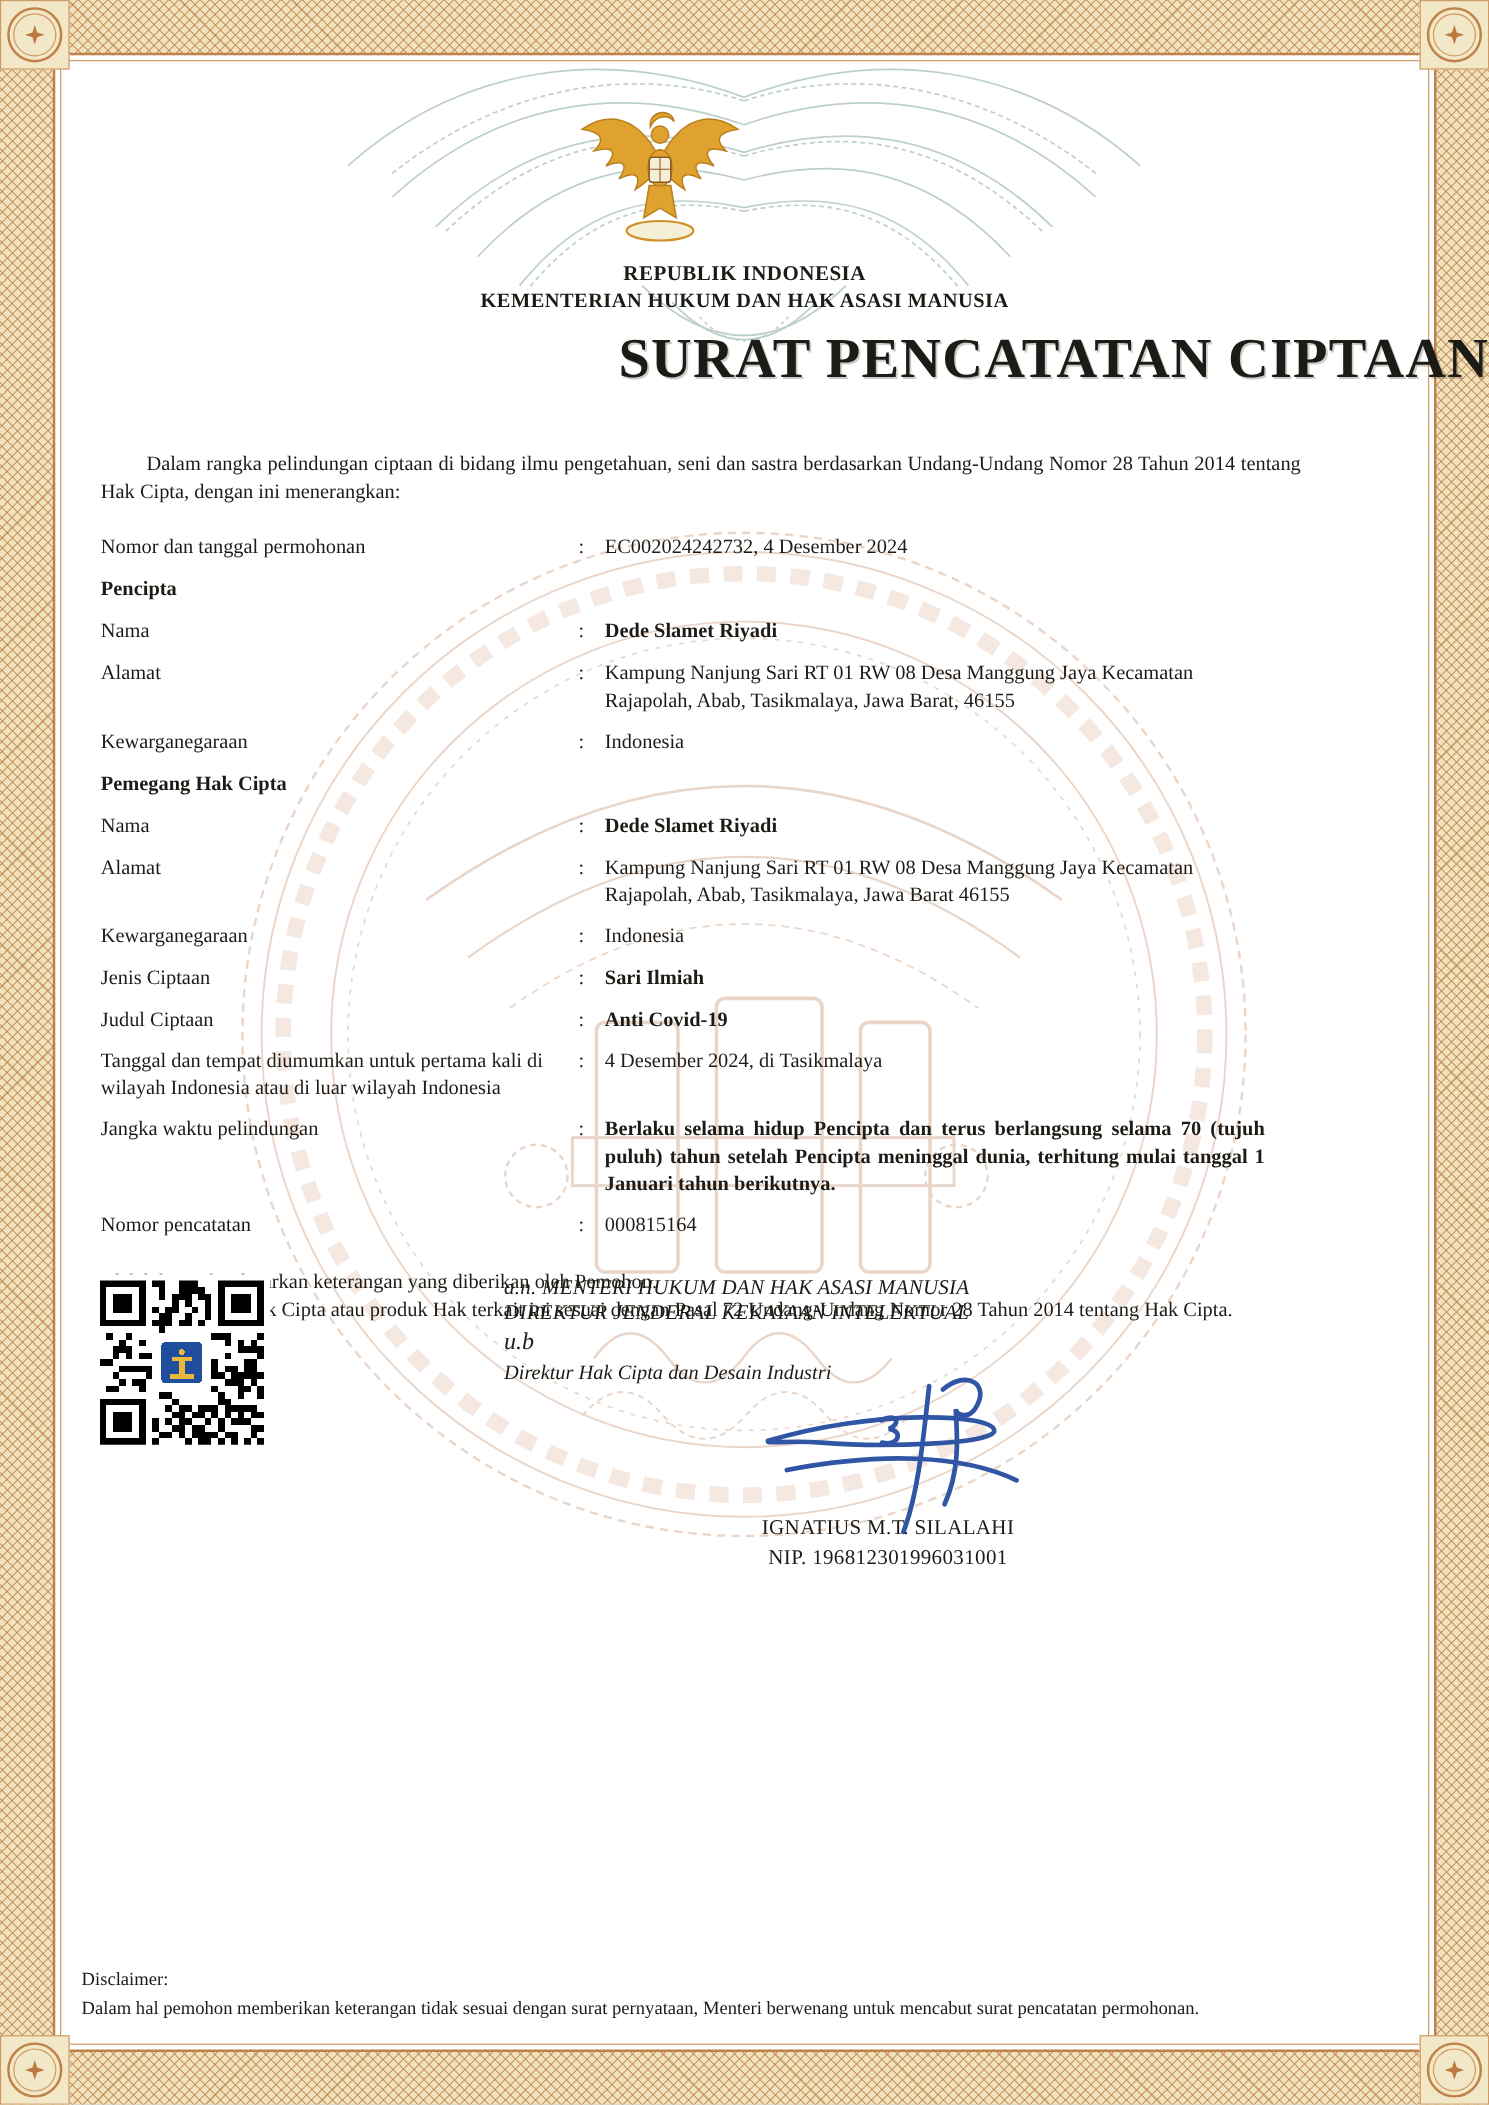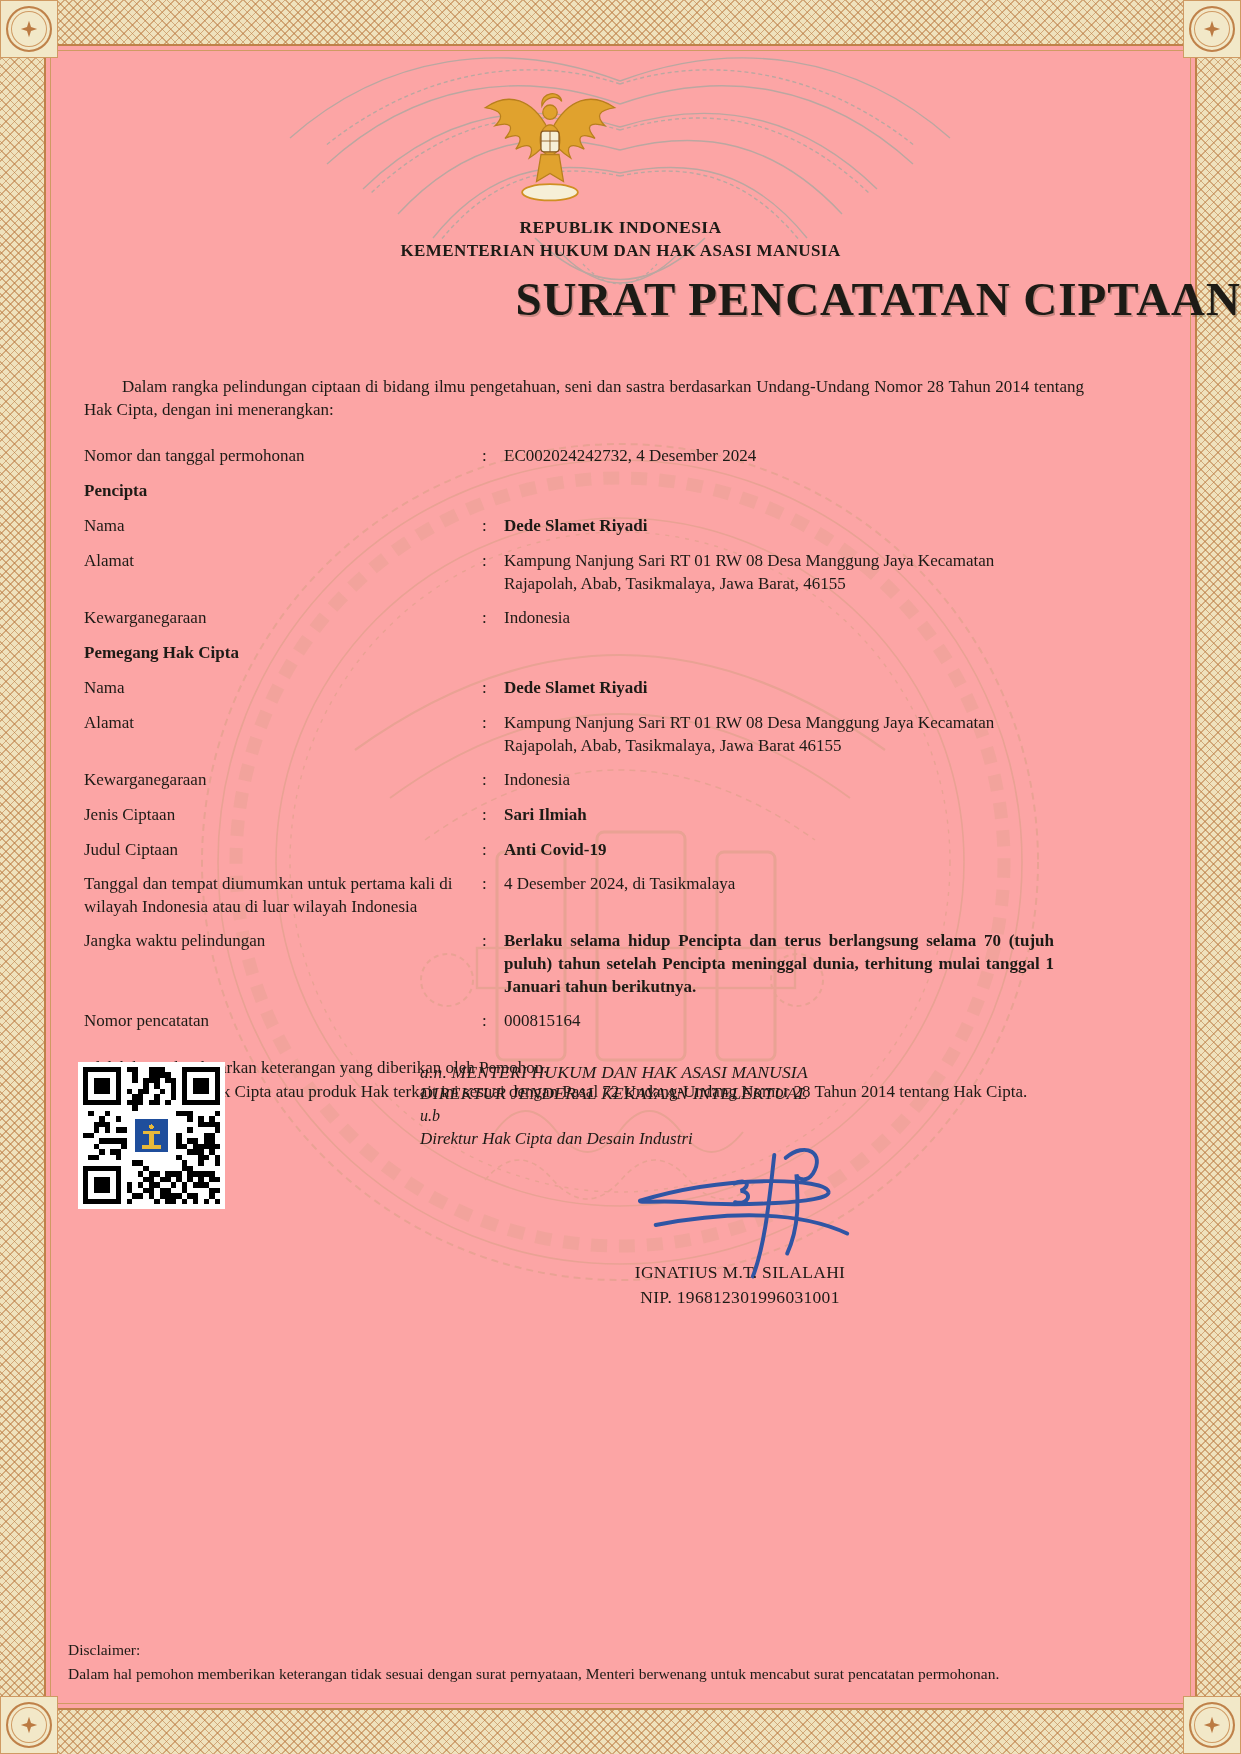--- a/index.html
+++ b/index.html
@@ -1,18 +1,18 @@
 <!DOCTYPE html>
 <html><head>
 <meta charset="utf-8">
 <style>
   html,body{margin:0;padding:0;background:#888;}
   .page{
     position:relative;width:1241px;height:1754px;margin:0 auto;
-    background:#fca5a5;overflow:hidden;
+    background:#ffffff;overflow:hidden;
     font-family:"Liberation Serif","DejaVu Serif",serif;color:#1d1b16;
   }
   
   .band{position:absolute;background:
       repeating-linear-gradient(45deg, rgba(187,122,66,.55) 0 1.2px, transparent 1.2px 6px),
       repeating-linear-gradient(-45deg, rgba(187,122,66,.55) 0 1.2px, transparent 1.2px 6px),
       #efe2bd;}
   .band.top{left:0;top:0;right:0;height:46px;}
   .band.bottom{left:0;bottom:0;right:0;height:46px;}
   .band.left{left:0;top:0;bottom:0;width:46px;}
@@ -48,21 +48,21 @@
   .row .val.justify{text-align:justify;font-weight:bold;}
   .row .val.bold{font-weight:bold;}
   .section-h{font-weight:bold;margin:6px 0 13px 0;}
   .closing{margin-top:24px;}
   .closing p{margin:0 0 2px 0;text-align:justify;padding-right:6px;}
   
   .qr{position:absolute;left:78px;top:1062px;width:137px;height:137px;background:#fff;
      padding:5px;z-index:2;}
   .sign-head{position:absolute;left:420px;top:1062px;width:640px;text-align:left;z-index:2;font-style:italic;}
   .sign-head .l1,.sign-head .l2{font-size:17.5px;letter-spacing:.2px;}
-  .sign-head .l3{font-size:16px;margin-top:3px;}
+  .sign-head .l3{font-size:20px;margin-top:3px;}
   .sign-head .l4{font-size:17px;margin-top:4px;}
   .signature{position:absolute;left:565px;top:1135px;width:360px;height:150px;z-index:2;}
   .sign-name{position:absolute;left:420px;top:1260px;width:640px;text-align:center;z-index:2;
     font-size:17.5px;letter-spacing:.3px;line-height:1.45;}
   
   .disclaimer{position:absolute;left:68px;top:1638px;width:1108px;z-index:2;font-size:15.5px;line-height:1.55;}
   .disclaimer p{margin:0;}
 </style>
 </head>
 <body>

